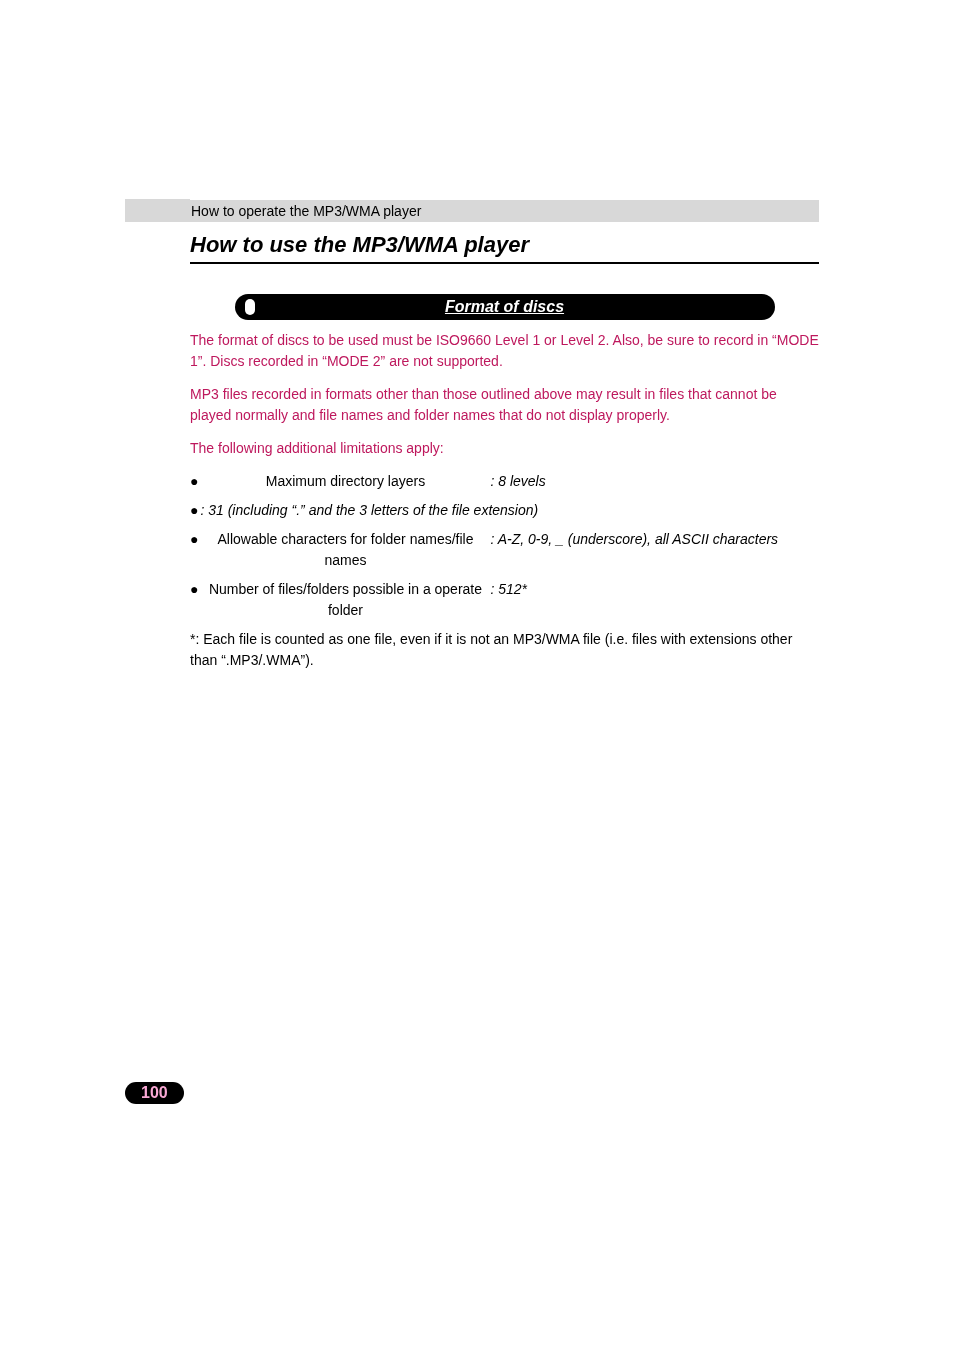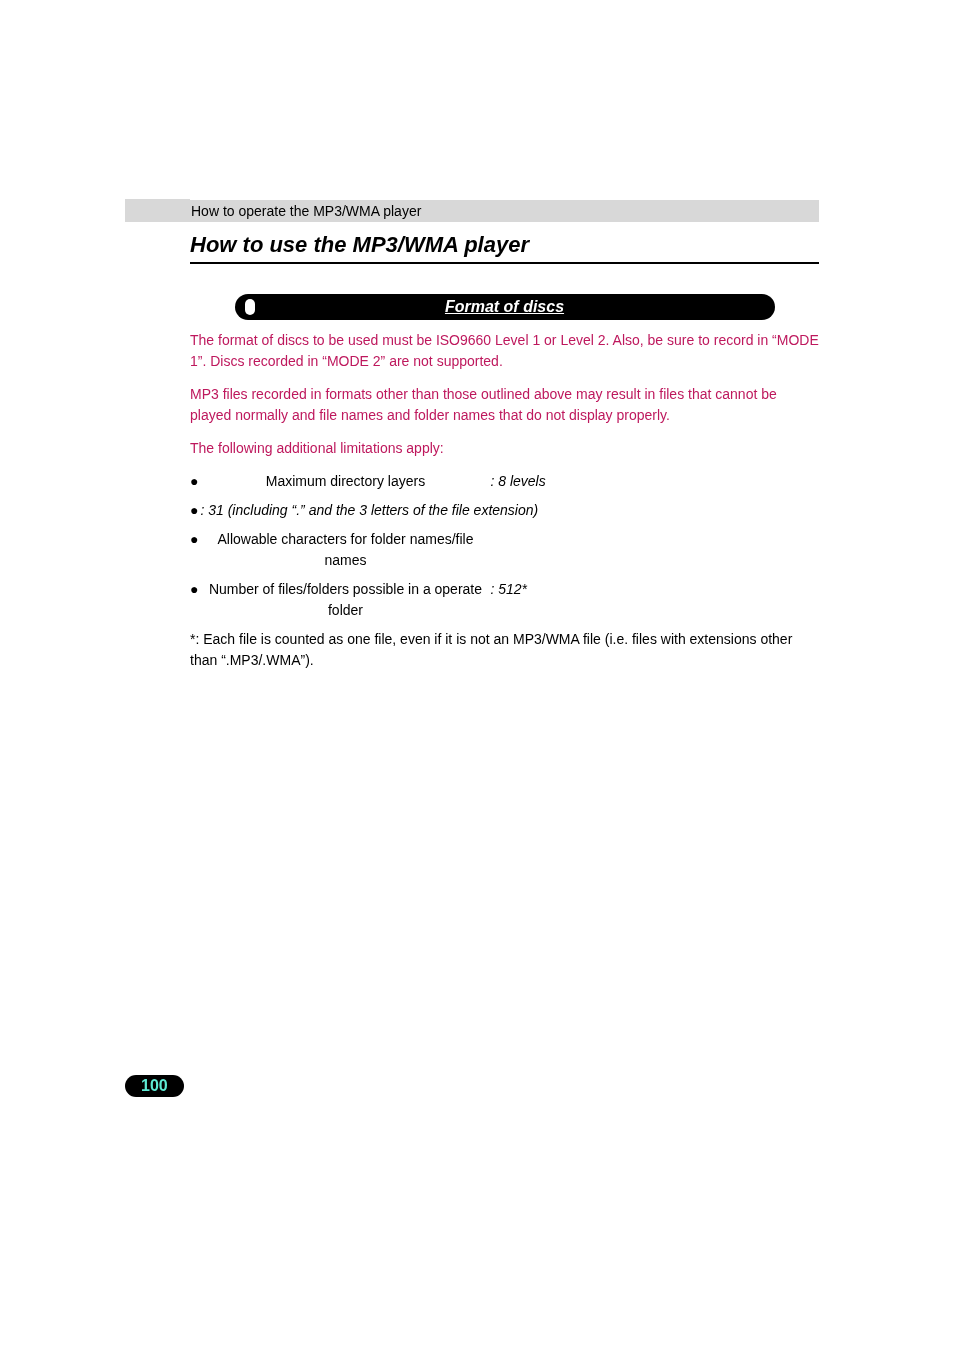--- a/index.html
+++ b/index.html
@@ -96,23 +96,23 @@
       font-style: italic;
     }
     .footnote {
       font-size: 14px;
       line-height: 1.5;
       margin-top: 4px;
     }
     .page-number {
       position: absolute;
       left: 125px;
-      bottom: 254px;
+      bottom: 247px;
       background: #000000;
-      color: #5eead4;
+      color: #f9a8d4;
       font-weight: bold;
       font-size: 16px;
       padding: 2px 16px;
       border-radius: 12px;
     }
   </style>
 </head>
 <body>
 
 <div class="tab-mark"></div>
@@ -138,20 +138,21 @@
   </div>
 
   <div class="bullet-row">
     <span class="bullet-mark">●</span>
     <span class="bullet-value">: 31 (including “.” and the 3 letters of the file extension)</span>
   </div>
 
   <div class="bullet-row">
     <span class="bullet-mark">●</span>
     <span class="bullet-label">Allowable characters for folder names/file names</span>
+    <span class="bullet-value">: A-Z, 0-9, _ (underscore), all ASCII characters</span>
   </div>
 
   <div class="bullet-row">
     <span class="bullet-mark">●</span>
     <span class="bullet-label">Number of files/folders possible in a operate folder</span>
     <span class="bullet-value">: 512*</span>
   </div>
 
   <p class="footnote">*: Each file is counted as one file, even if it is not an MP3/WMA file (i.e. files with extensions other than “.MP3/.WMA”).</p>
 

